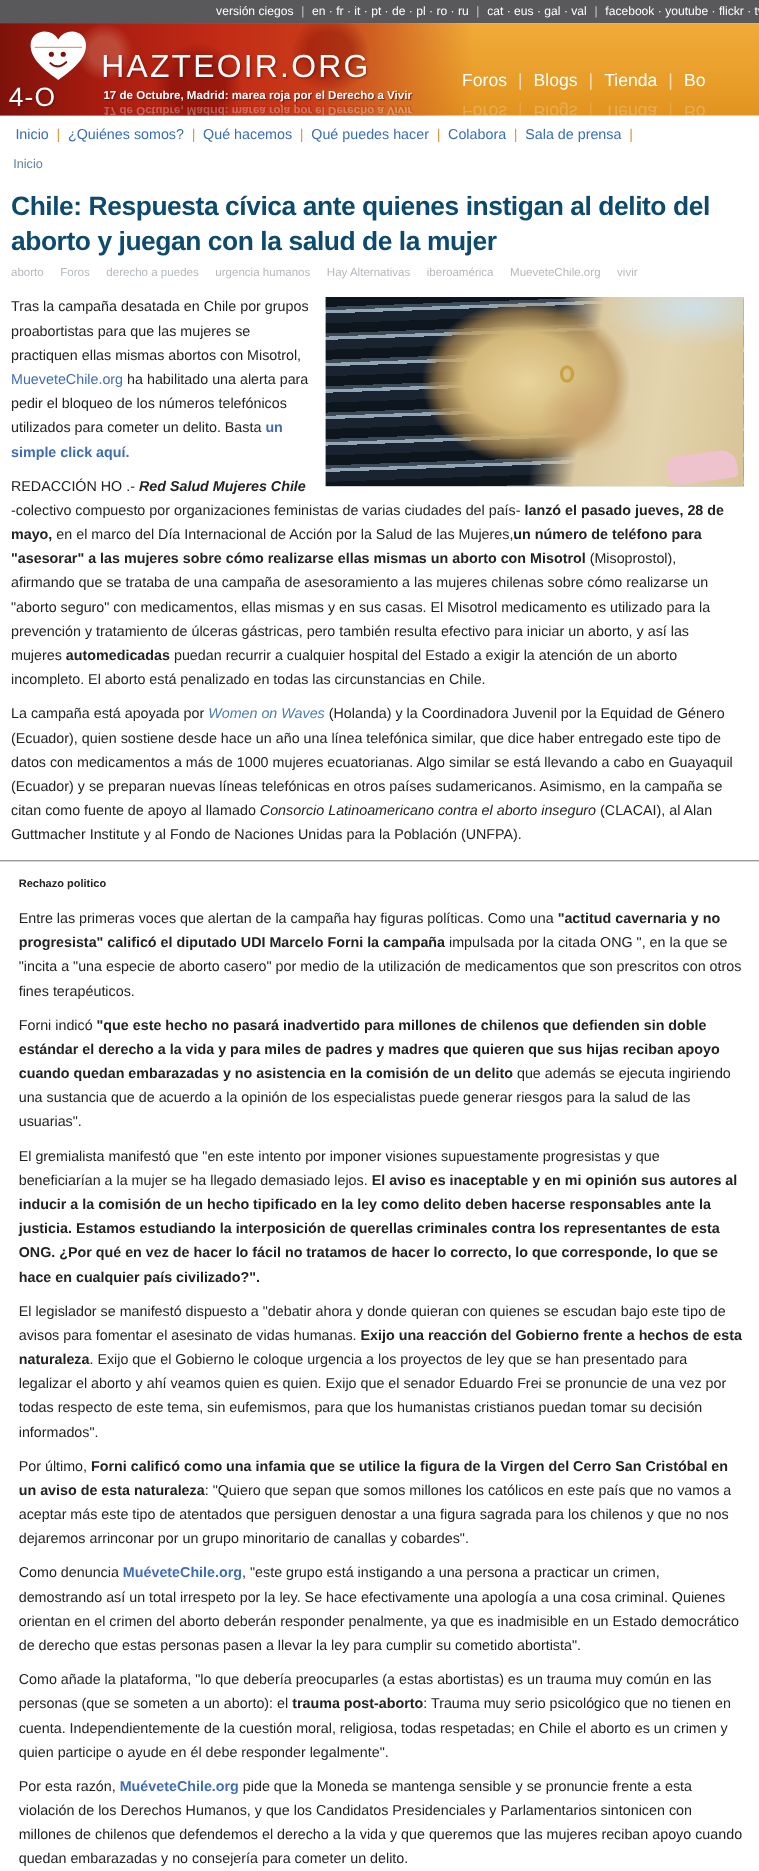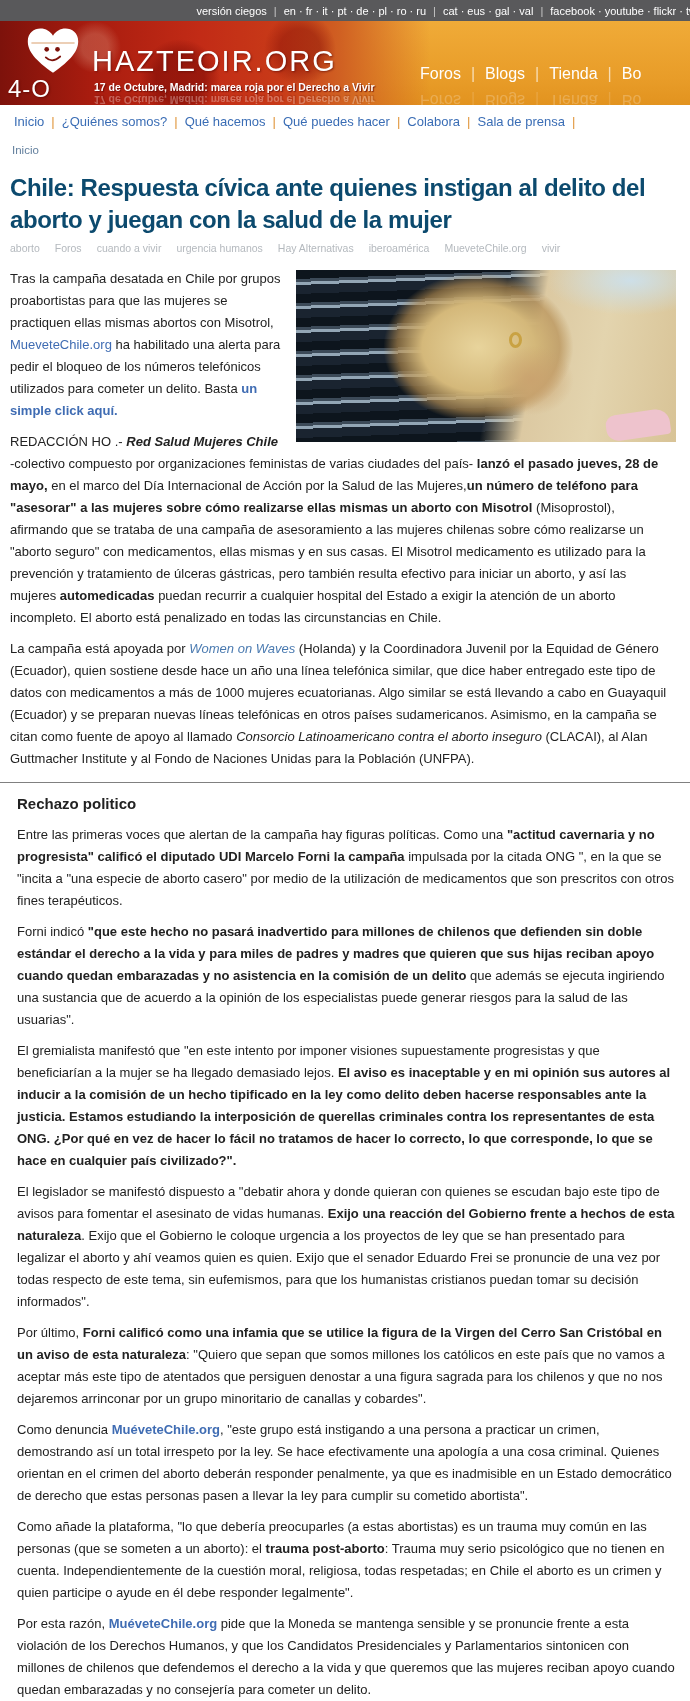--- a/index.html
+++ b/index.html
@@ -81,21 +81,21 @@
     position:absolute; left:56%; top:36%; width:13px; height:16px; border:3px solid #c9a243;
     border-radius:50%; background:transparent;
   }
   .pink-patch {
     position:absolute; right:6px; bottom:4px; width:64px; height:26px; background:#eec3cd;
     border-radius:10px 14px 4px 12px; transform:rotate(-8deg);
   }
 
   p, li { font-size:13px; line-height:22px; color:#222; }
   p { margin:0 0 9px; }
-  h2.subhead { font-size:15px; line-height:22px; font-weight:bold; margin:0 0 9px; color:#222; }
+  h2.subhead { font-size:10px; line-height:22px; font-weight:bold; margin:0 0 9px; color:#222; }
 
   .full-line { border:0; border-top:1px solid #808080; margin:12px -14px 10px -10px; }
   .indent { padding-left:7px; }
 
   .seg-r {}
   .seg-b  { font-weight:bold; }
   .seg-i  { font-style:italic; }
   .seg-bi { font-weight:bold; font-style:italic;margin-top:28px; }
   .seg-a  { color:#3f6cb3; cursor:pointer; }
   .seg-ab { color:#3f6cb3; font-weight:bold; cursor:pointer; }
@@ -132,21 +132,21 @@
   <div class="banner-menu-reflect"><span class="item">Foros</span><span class="sep">|</span><span class="item">Blogs</span><span class="sep">|</span><span class="item">Tienda</span><span class="sep">|</span><span class="item">Bo</span></div>
 </div>
 
 <div class="nav"><span class="item">Inicio</span><span class="sep">|</span><span class="item">¿Quiénes somos?</span><span class="sep">|</span><span class="item">Qué hacemos</span><span class="sep">|</span><span class="item">Qué puedes hacer</span><span class="sep">|</span><span class="item">Colabora</span><span class="sep">|</span><span class="item">Sala de prensa</span><span class="sep">|</span></div>
 
 <div class="breadcrumb">Inicio</div>
 
 <div class="article">
   <h1 class="title">Chile: Respuesta cívica ante quienes instigan al delito del aborto y juegan con la salud de la mujer</h1>
 
-  <div class="tags"><span class="tag">aborto</span><span class="tag">Foros</span><span class="tag">cuando a vivir</span><span class="tag">urgencia humanos</span><span class="tag">Hay Alternativas</span><span class="tag">iberoamérica</span><span class="tag">MueveteChile.org</span><span class="tag">vivir</span></div>
+  <div class="tags"><span class="tag">aborto</span><span class="tag">Foros</span><span class="tag">derecho a puedes</span><span class="tag">urgencia humanos</span><span class="tag">Hay Alternativas</span><span class="tag">iberoamérica</span><span class="tag">MueveteChile.org</span><span class="tag">vivir</span></div>
 
   <div class="photo">
     <div class="earring"></div>
     <div class="pink-patch"></div>
   </div>
 
   <p><span class="seg-r">Tras la campaña desatada en Chile por grupos proabortistas para que las mujeres se practiquen ellas mismas abortos con Misotrol, </span><span class="seg-a">MueveteChile.org</span><span class="seg-r"> ha habilitado una alerta para pedir el bloqueo de los números telefónicos utilizados para cometer un delito. Basta </span><span class="seg-ab">un simple click aquí.</span></p>
   <p><span class="seg-r">REDACCIÓN HO .- </span><span class="seg-bi">Red Salud Mujeres Chile</span><span class="seg-r"> -colectivo compuesto por organizaciones feministas de varias ciudades del país- </span><span class="seg-b">lanzó el pasado jueves, 28 de mayo,</span><span class="seg-r"> en el marco del Día Internacional de Acción por la Salud de las Mujeres,</span><span class="seg-b">un número de teléfono para "asesorar" a las mujeres sobre cómo realizarse ellas mismas un aborto con Misotrol</span><span class="seg-r"> (Misoprostol), afirmando que se trataba de una campaña de asesoramiento a las mujeres chilenas sobre cómo realizarse un "aborto seguro" con medicamentos, ellas mismas y en sus casas. El Misotrol medicamento es utilizado para la prevención y tratamiento de úlceras gástricas, pero también resulta efectivo para iniciar un aborto, y así las mujeres </span><span class="seg-b">automedicadas</span><span class="seg-r"> puedan recurrir a cualquier hospital del Estado a exigir la atención de un aborto incompleto. El aborto está penalizado en todas las circunstancias en Chile.</span></p>
   <p><span class="seg-r">La campaña está apoyada por </span><span class="seg-ai">Women on Waves</span><span class="seg-r"> (Holanda) y la Coordinadora Juvenil por la Equidad de Género (Ecuador), quien sostiene desde hace un año una línea telefónica similar, que dice haber entregado este tipo de datos con medicamentos a más de 1000 mujeres ecuatorianas. Algo similar se está llevando a cabo en Guayaquil (Ecuador) y se preparan nuevas líneas telefónicas en otros países sudamericanos.  Asimismo, en la campaña se citan como fuente de apoyo al llamado </span><span class="seg-i">Consorcio Latinoamericano contra el aborto inseguro</span><span class="seg-r"> (CLACAI), al Alan Guttmacher Institute y al Fondo de Naciones Unidas para la Población (UNFPA).</span></p>
 

